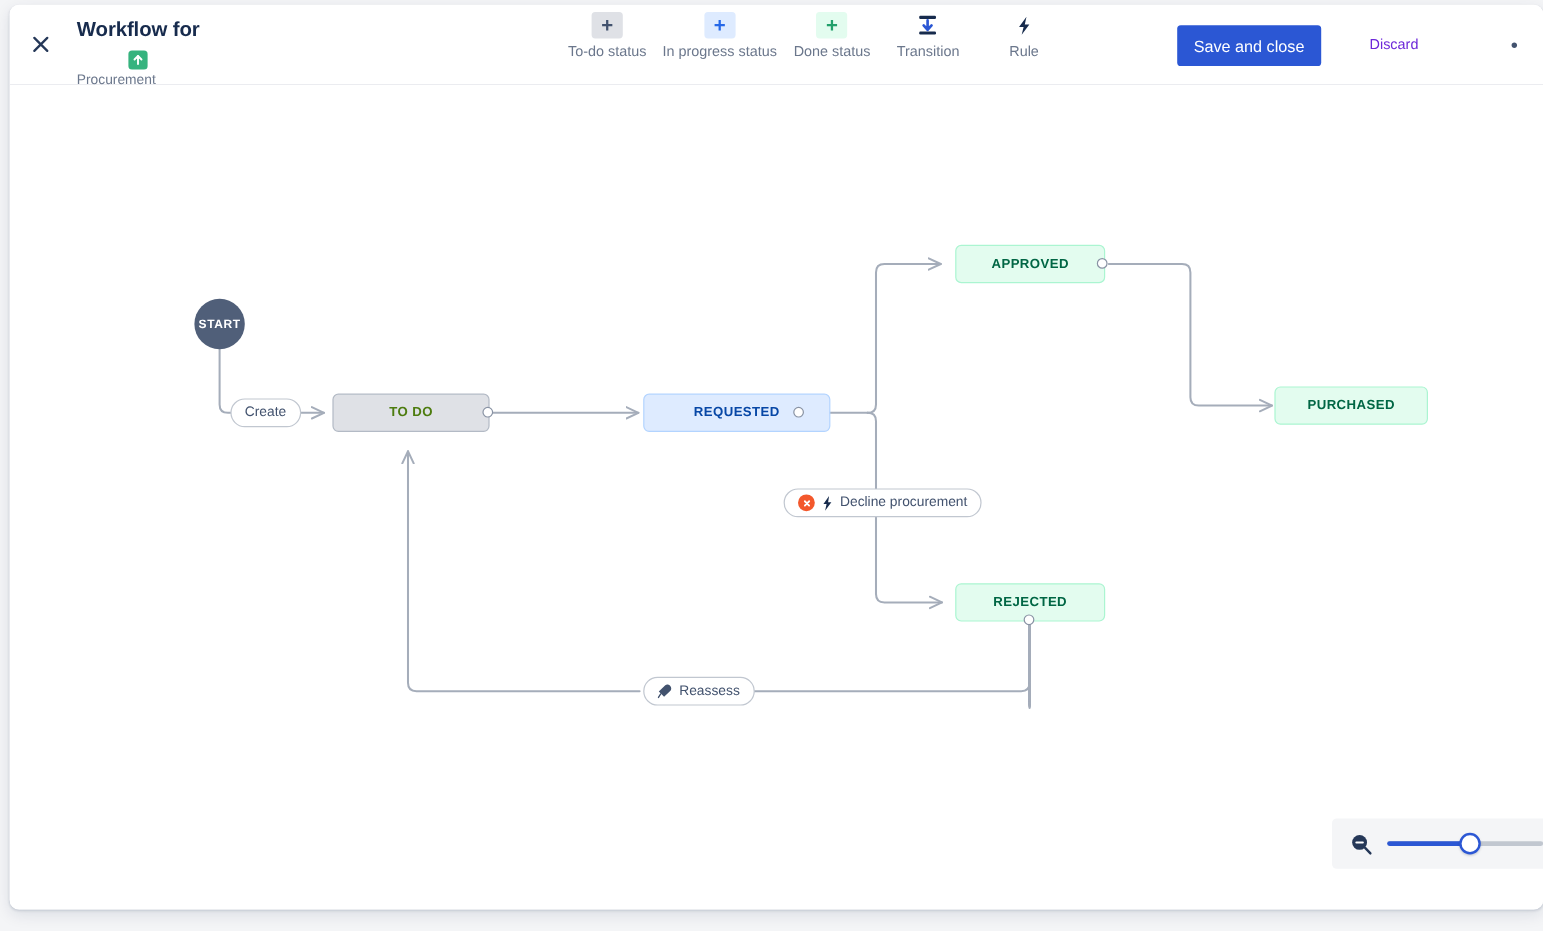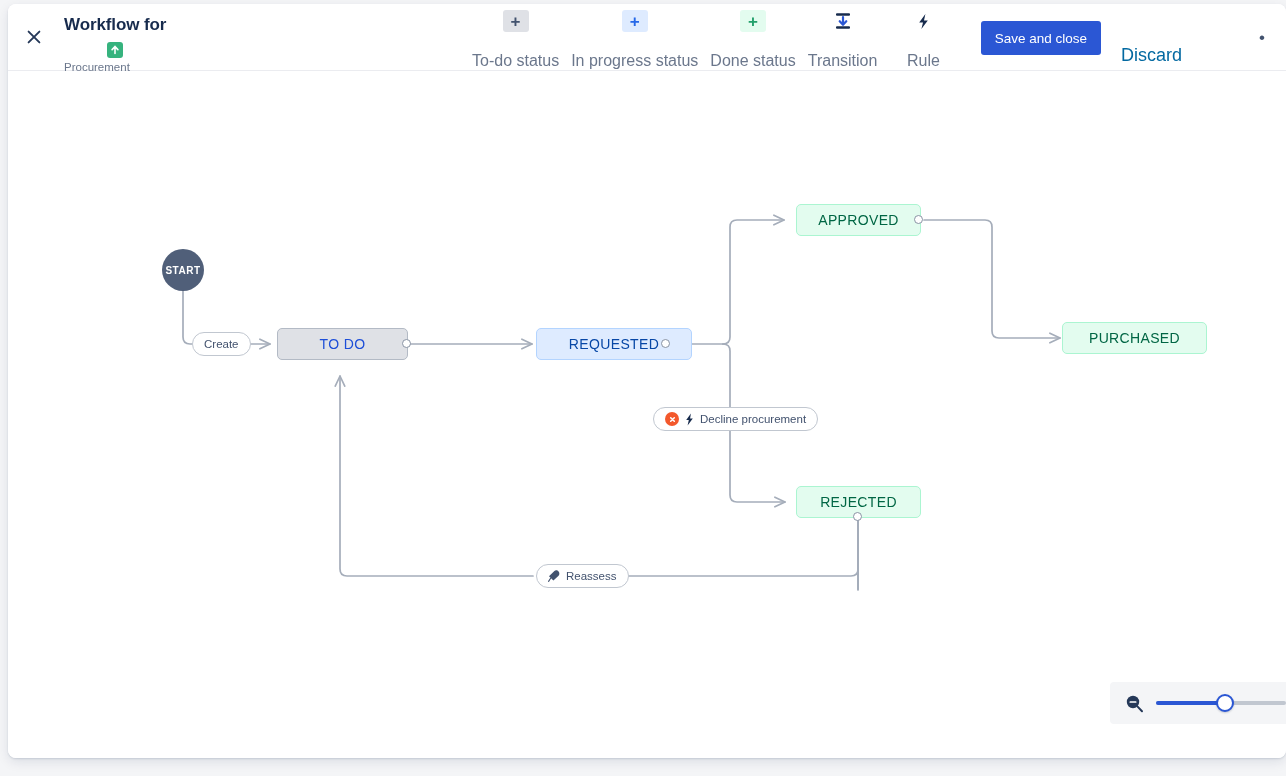--- a/index.html
+++ b/index.html
@@ -46,56 +46,56 @@
   }
   .tool-glyph{
     width:26px;height:22px;border-radius:3px;
     display:flex;align-items:center;justify-content:center;
     font-size:17px;font-weight:600;line-height:1;
   }
   .tool-glyph.grey{background:#dfe1e6;color:#42526e;}
   .tool-glyph.blue{background:#deebff;color:#2668e8;}
   .tool-glyph.green{background:#e3fcef;color:#22a06b;}
   .tool-glyph.plain{background:transparent;color:#172b4d;}
-  .tool-label{font-size:16px;color:#6b778c;margin-top:22px;white-space:nowrap;line-height:13px;}
+  .tool-label{font-size:12px;color:#6b778c;margin-top:5px;white-space:nowrap;line-height:13px;}
 
   .save-btn{
     position:absolute;right:185px;top:17px;height:32px;padding:17px 14px;
     background:#2b57d4;color:#fff;border:none;border-radius:3px;
     font-size:13.5px;font-weight:500;cursor:pointer;
     font-family:"Liberation Sans", sans-serif;
     display:flex;align-items:center;
   }
   .discard-btn{
-    position:absolute;right:94px;top:35px;height:32px;padding:0 10px;
+    position:absolute;right:94px;top:17px;height:32px;padding:0 10px;
     background:transparent;border:none;border-radius:3px;
-    color:#0369a1;font-size:18px;cursor:pointer;
+    color:#6d28d9;font-size:12px;cursor:pointer;
     font-family:"Liberation Sans", sans-serif;
     display:flex;align-items:center;
   }
   .more-btn{
     position:absolute;right:8px;top:17px;width:32px;height:32px;
     display:flex;align-items:center;justify-content:center;
     border-radius:3px;cursor:pointer;color:#42526e;font-size:17px;line-height:1;
   }
 
   
   .canvas{
     position:absolute;left:0;top:67px;width:1278px;height:687px;
     background:#fff;overflow:hidden;
   }
   #edges{position:absolute;left:0;top:0;width:1278px;height:687px;}
 
   .node{
     position:absolute;box-sizing:border-box;
     display:flex;align-items:center;justify-content:center;
     border-radius:5px;cursor:pointer;
-    font-size:14px;font-weight:400;letter-spacing:.35px;
-  }
-  .node.todo{background:#dfe1e6;border:1px solid #b3bac5;color:#1d4ed8;}
+    font-size:11px;font-weight:700;letter-spacing:.35px;
+  }
+  .node.todo{background:#dfe1e6;border:1px solid #b3bac5;color:#4d7c0f;}
   .node.prog{background:#deebff;border:1px solid #b3d4ff;color:#0747a6;}
   .node.done{background:#e3fcef;border:1px solid #abf5d1;color:#006644;}
 
   .start-node{
     position:absolute;width:42px;height:42px;border-radius:50%;
     background:#505f79;color:#fff;display:flex;align-items:center;justify-content:center;
     font-size:10px;font-weight:700;letter-spacing:.5px;cursor:pointer;
   }
 
   .port{
@@ -308,21 +308,21 @@
 
     <div class="node prog" style="left:528px;top:257px;width:156px;height:32px;">REQUESTED</div>
     <div class="port" style="left:653px;top:268px;"></div>
 
     <div class="node done" style="left:788px;top:133px;width:125px;height:32px;">APPROVED</div>
     <div class="port" style="left:906px;top:144px;"></div>
 
     <div class="node done" style="left:788px;top:415px;width:125px;height:32px;">REJECTED</div>
     <div class="port" style="left:845px;top:441px;"></div>
 
-    <div class="node done" style="left:1054px;top:251px;width:145px;height:32px;">PURCHASED</div>
+    <div class="node done" style="left:1054px;top:251px;width:128px;height:32px;">PURCHASED</div>
 
     <div class="tlabel" style="left:184px;top:261px;">
       <span>Create</span>
     </div>
 
 
     <div class="tlabel" style="left:645px;top:336px;">
       <span class="badge no">
         <svg width="9" height="9" viewBox="0 0 10 10" aria-hidden="true">
           <path d="M3 3 L7 7 M7 3 L3 7" stroke="#fff" stroke-width="1.7" stroke-linecap="round"></path>

